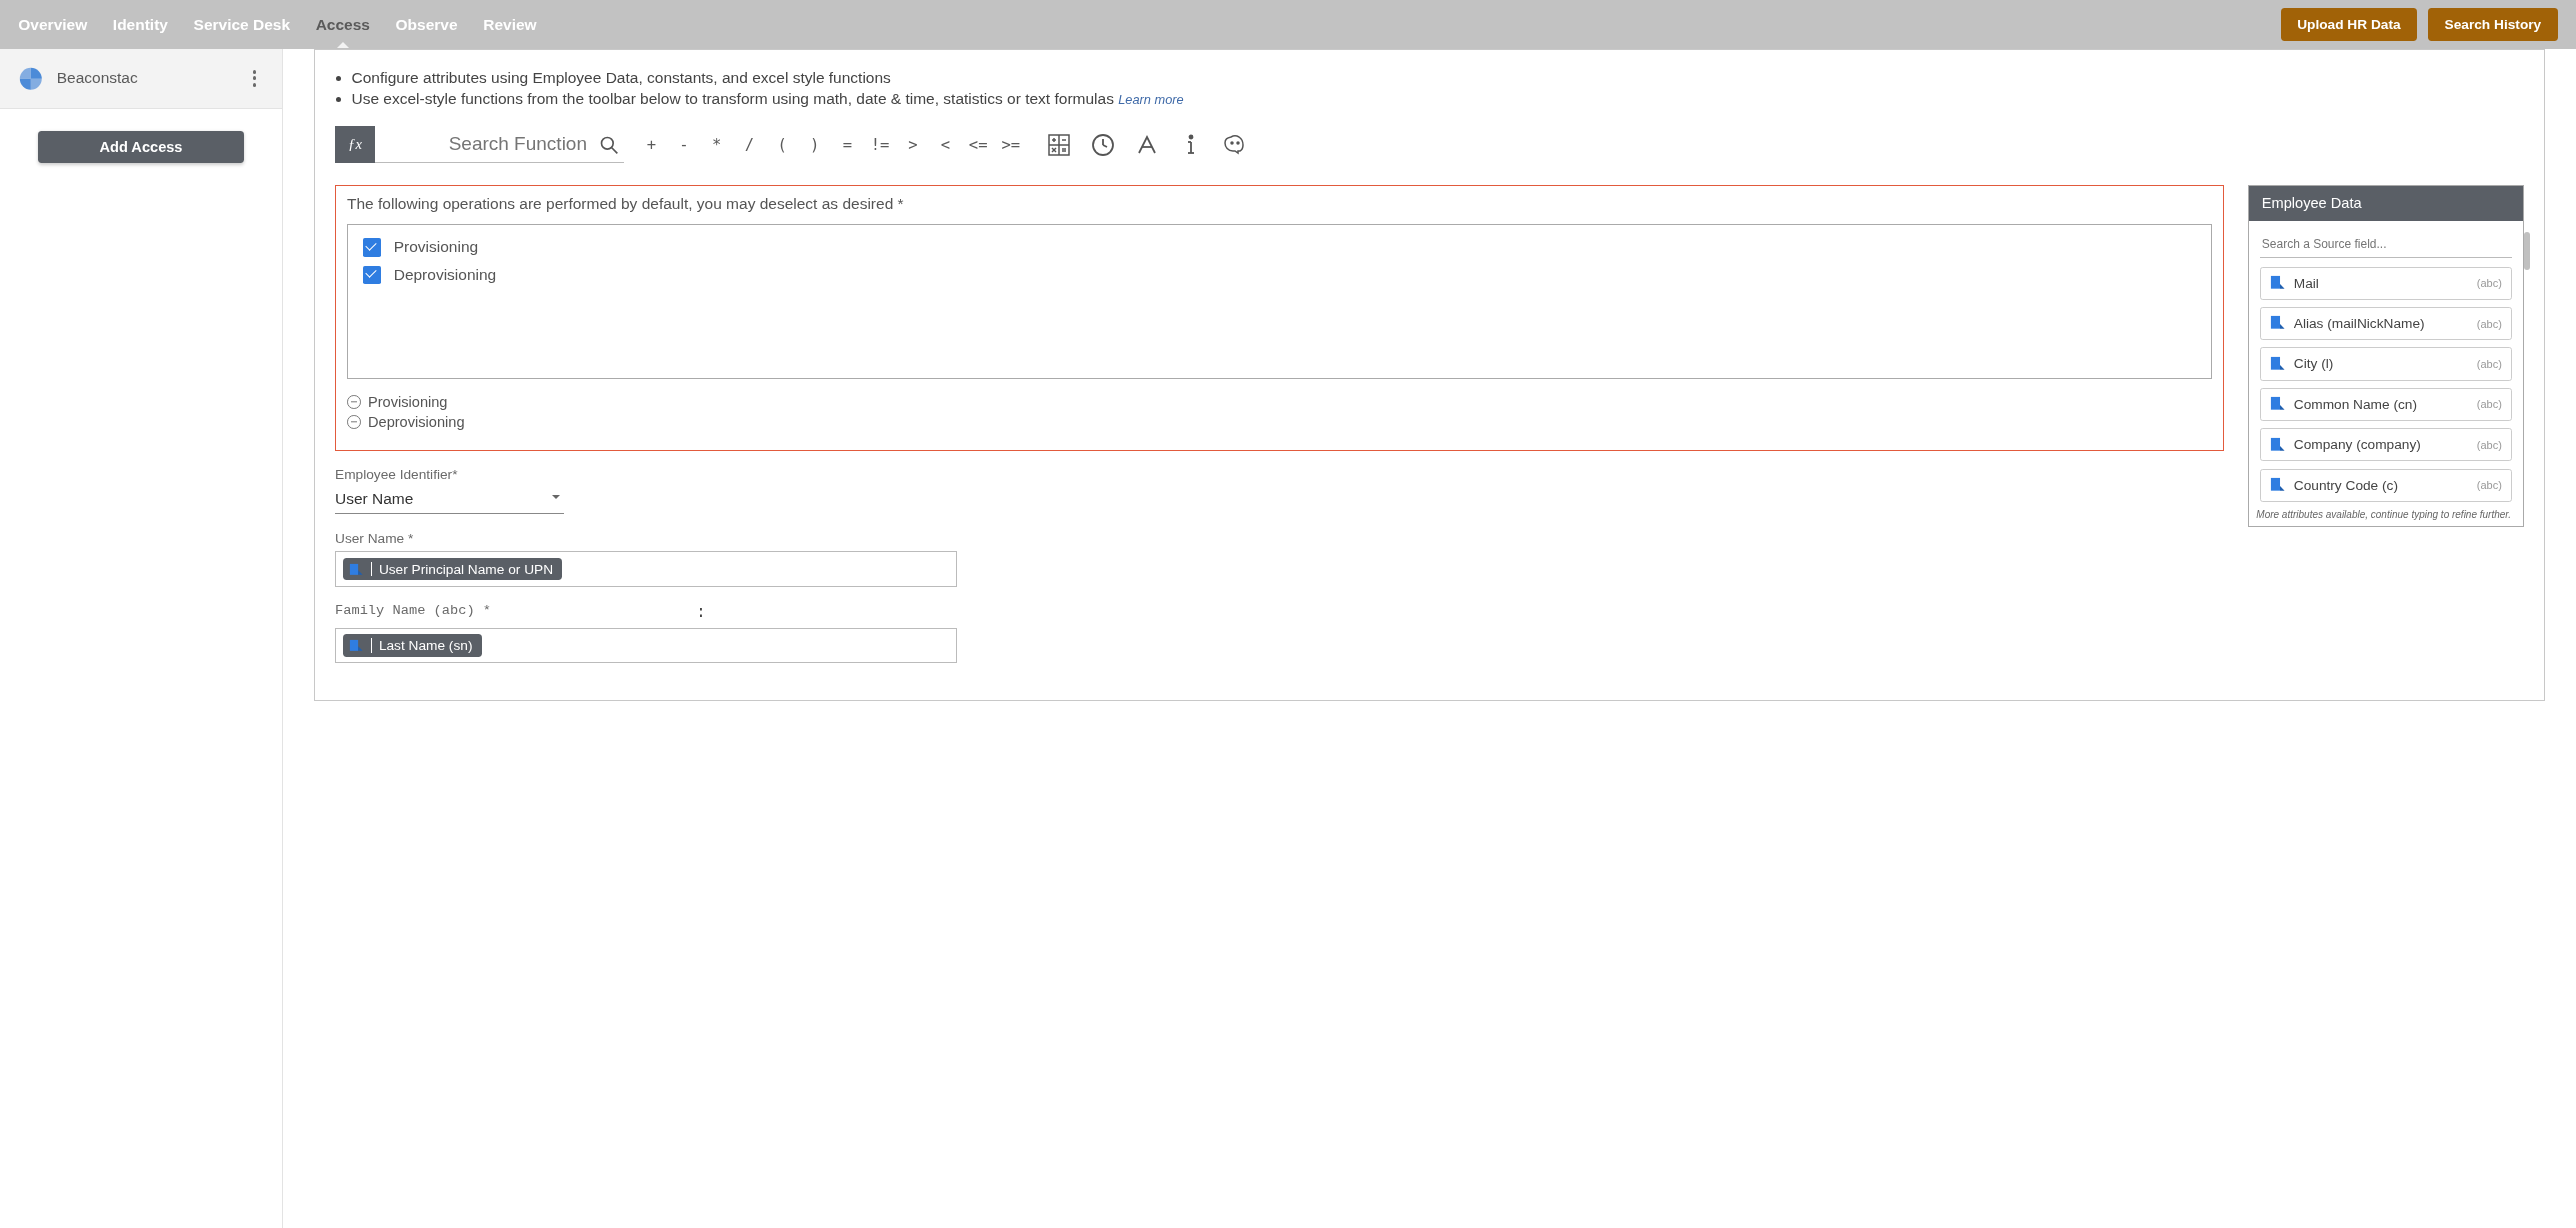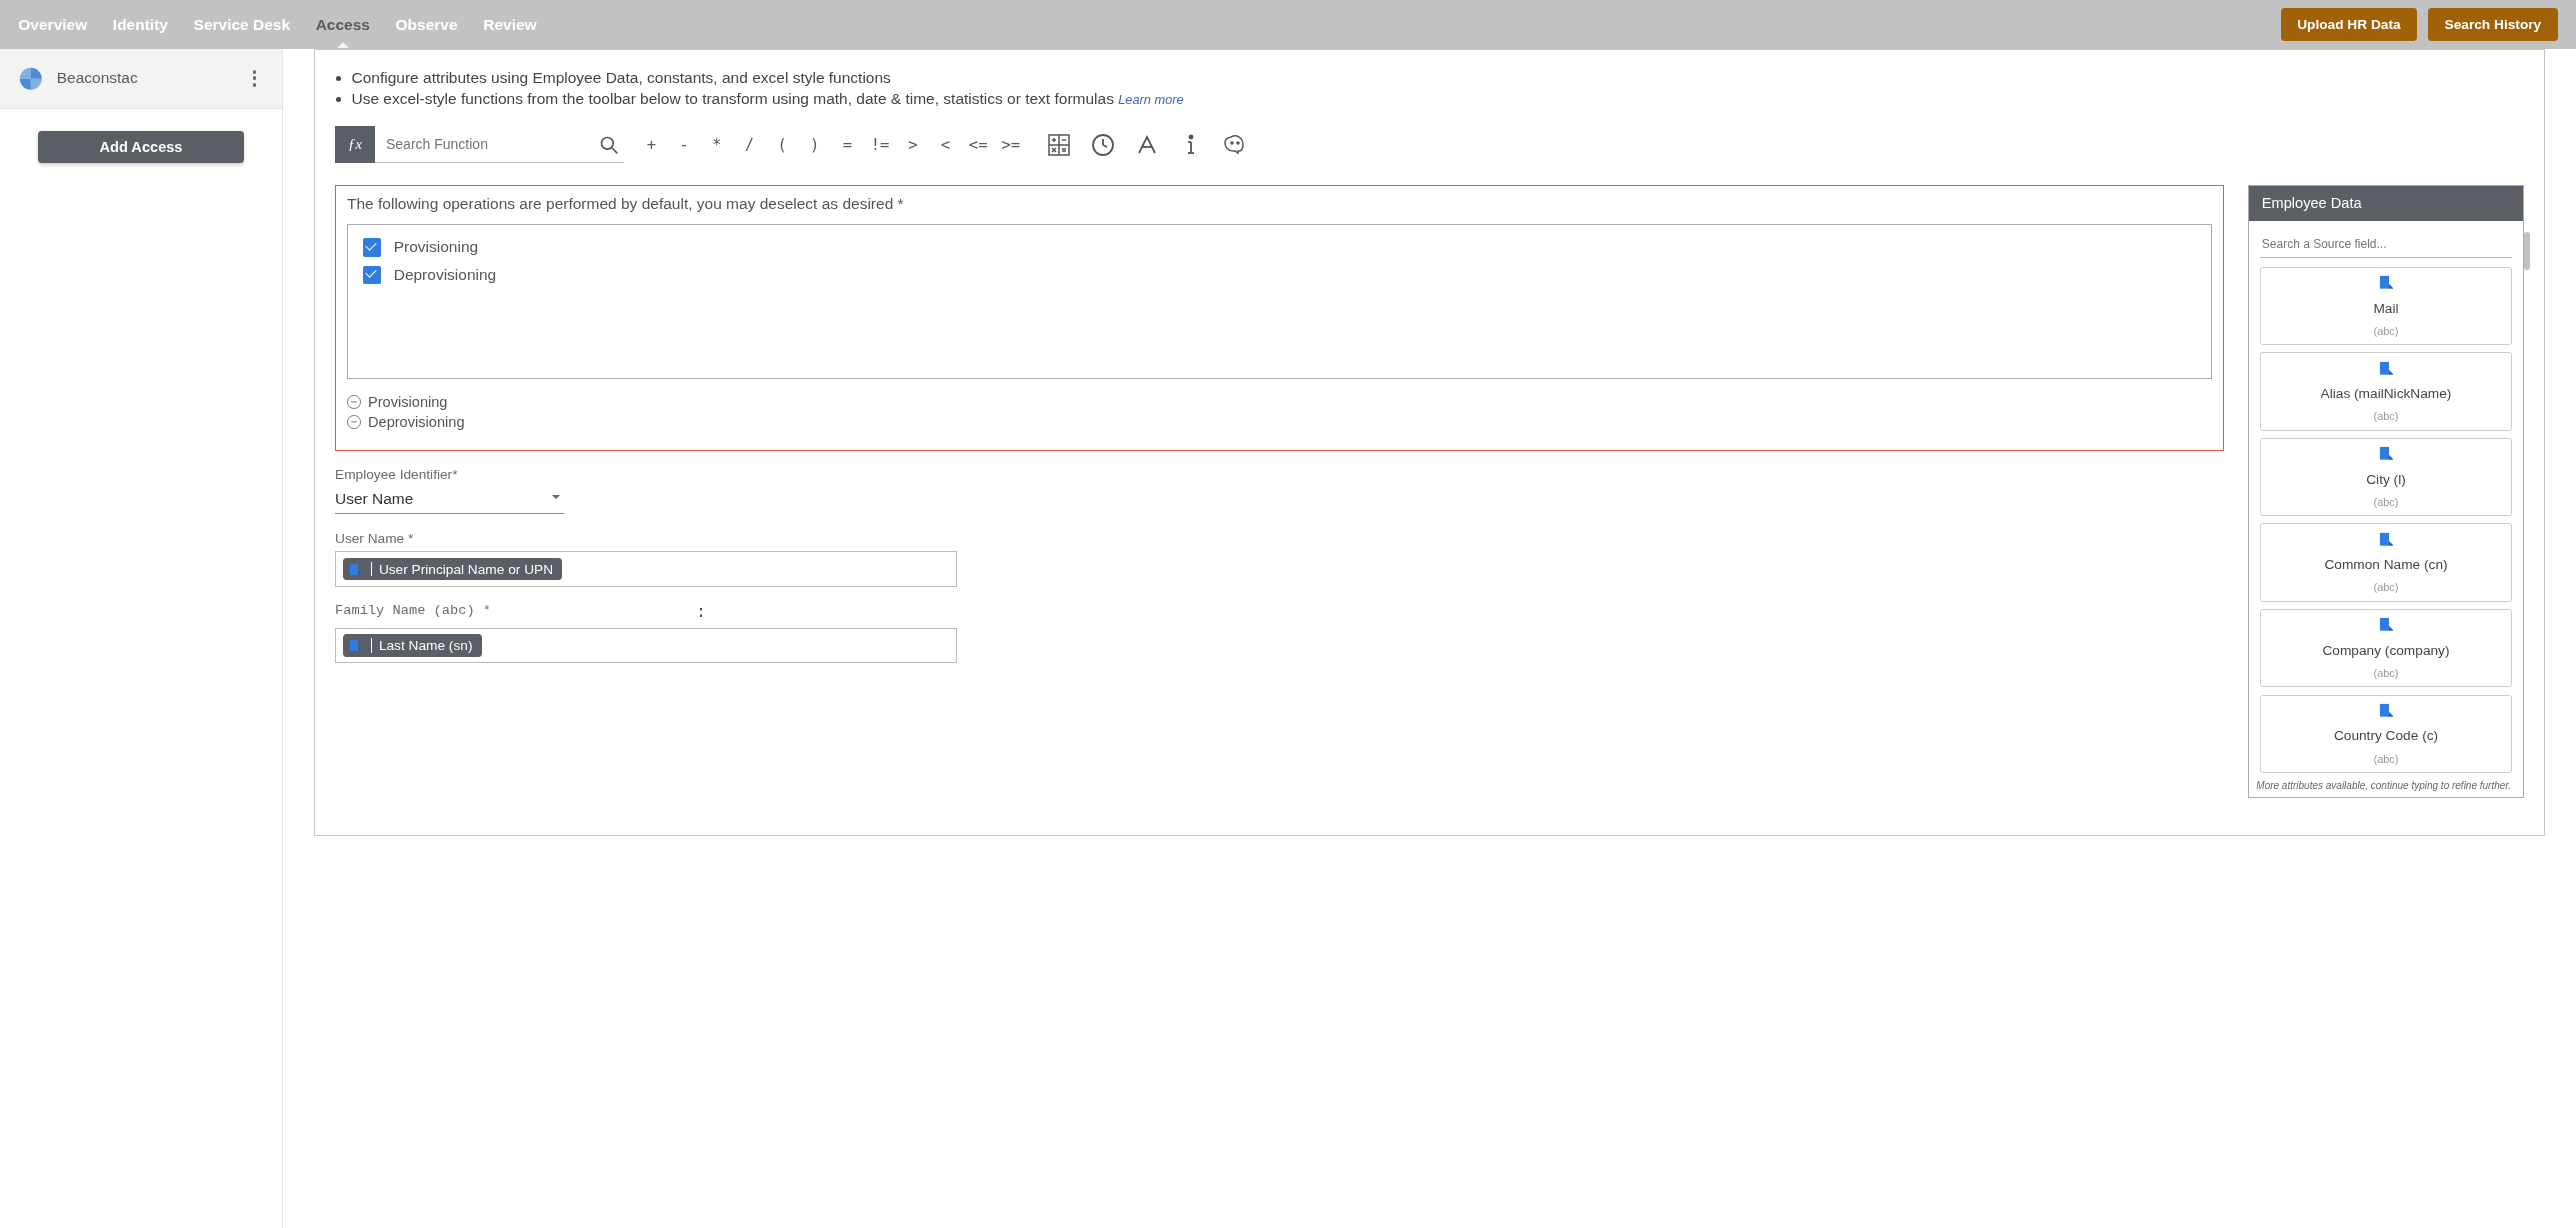--- a/index.html
+++ b/index.html
@@ -31,21 +31,21 @@
   .main { flex: 1; padding: 0 31px 18.3px 31px; overflow-y: auto; }
   .main-card { border: 0.9px solid #c8c8c8; padding: 16.5px 20px 37px 20px; }
   
   .instructions { list-style: disc; margin-left: 16.5px; color: #444; font-size: 15.5px; line-height: 1.4; }
   .instructions a { color: #3f6aa8; font-style: italic; font-size: 12.8px; text-decoration: none; }
   
   
   .fn-toolbar { display: flex; align-items: center; margin-top: 16.5px; gap: 0; }
   .fx-btn { width: 40px; height: 37px; background: #5a5f66; color: #fff; display: flex; align-items: center; justify-content: center; font-style: italic; font-family: Georgia, serif; font-size: 14.6px; }
   .search-fn-wrap { position: relative; margin-right: 12.8px; }
-  .search-fn { width: 249px; height: 37px; border: none; border-bottom: 0.9px solid #bbb; padding: 0 37px 0 11px; font-size: 14px; outline: none; }
+  .search-fn { width: 249px; height: 37px; border: none; border-bottom: 0.9px solid #bbb; padding: 0 37px 0 11px; font-size: 19px; outline: none; text-align: right; }
   .search-icon { position: absolute; right: 5.5px; top: 50%; transform: translateY(-50%); width: 20px; height: 20px; }
   .op-group { display: flex; align-items: center; gap: 3.7px; }
   .op { width: 29px; height: 29px; display: flex; align-items: center; justify-content: center; font-size: 15.5px; color: #5a5a5a; cursor: pointer; font-family: monospace; }
   .tool-icons { display: flex; gap: 20px; margin-left: 22px; align-items: center; }
   .tool-icon { width: 24px; height: 24px; cursor: pointer; color: #4a4a4a; display:flex; align-items:center; justify-content:center; }
   
   
   .content-row { display: flex; gap: 24px; margin-top: 22px; align-items: flex-start; }
   .left-col { flex: 1; }
   
@@ -72,21 +72,21 @@
   .cursor-bar { display: inline-block; width: 0.9px; height: 14.6px; background: #fff; margin: 0 1.8px; }
   .colon-sep { font-size: 16.5px; color: #444; margin-left: 205px; }
   .family-row { display:flex; align-items:center;font-family:Liberation Mono, monospace; }
   
   
   .emp-panel { width: 276px; border: 0.9px solid #aaa; display: flex; flex-direction: column; position: relative; }
   .emp-header { background: #5a5f66; color: #fff; padding: 9.1px 12.8px; font-size: 14.6px; }
   .emp-body { padding: 11px 11px 3.7px 11px; }
   .emp-search { width: 100%; border: none; border-bottom: 0.9px solid #bbb; padding: 5.5px 1.8px; font-size: 12px; outline: none; margin-bottom: 9.1px; }
   .field-list { display: flex; flex-direction: column; gap: 7.3px; }
-  .field-item { border: 0.9px solid #ccc; border-radius: 2.7px; padding: 7.3px 9.1px; display: flex; align-items: center; gap: 9.1px; cursor: pointer; flex-direction: column; }
+  .field-item { border: 0.9px solid #ccc; border-radius: 2.7px; padding: 7.3px 9.1px; display: flex; align-items: center; gap: 9.1px; cursor: pointer; }
   .field-icon { width: 14.6px; height: 16.5px; flex-shrink: 0; }
   .field-name { font-size: 13.7px; color: #444; flex: 1; white-space: nowrap; overflow: hidden; text-overflow: ellipsis; }
   .field-type { font-size: 11px; color: #999; }
   .more-note { font-size: 10px; font-style: italic; color: #666; padding: 3.7px 7.3px 5.5px 7.3px; }
   .scroll-thumb { position: absolute; right: -7.3px; top: 46px; width: 6.4px; height: 38px; background: #c0c0c0; border-radius: 3.7px; }
   
   svg { display: block; }
 </style>
 </head>
 <body>

